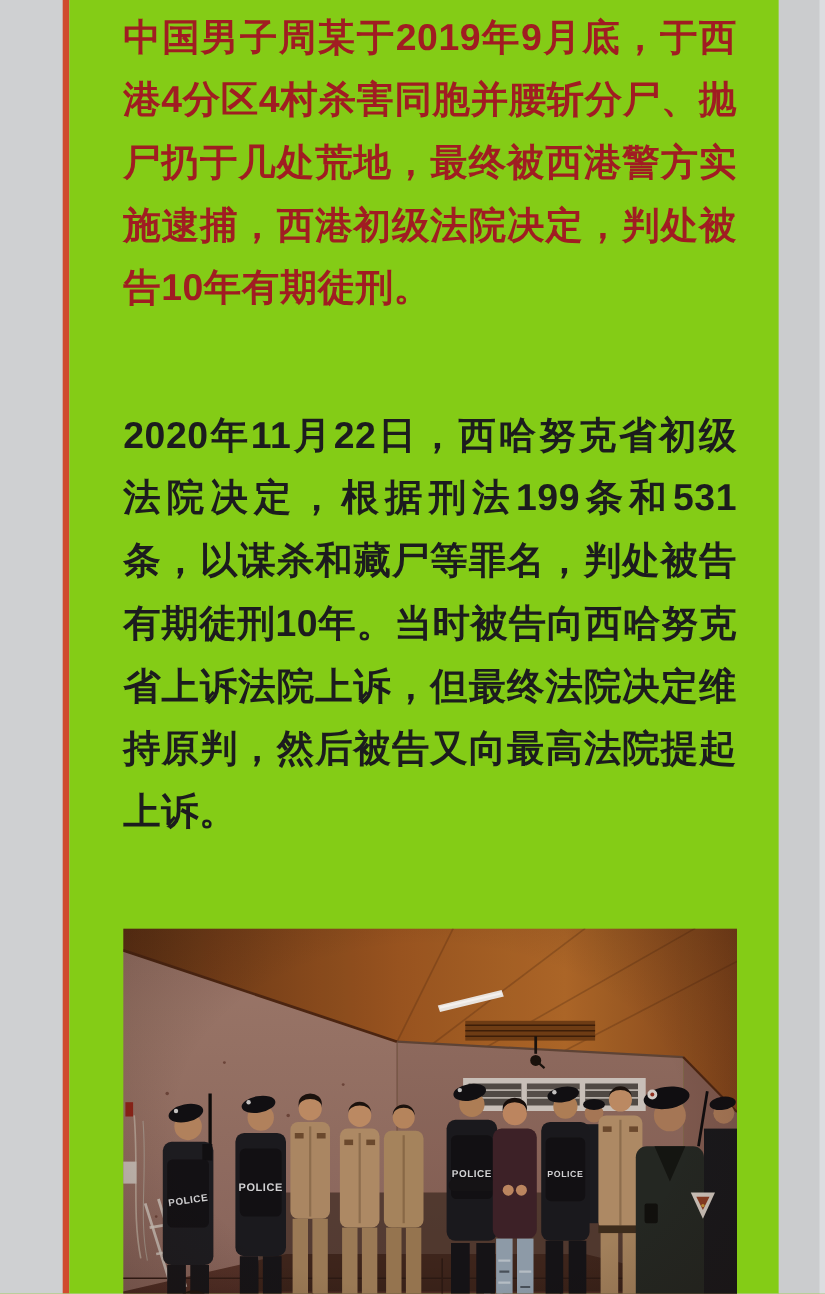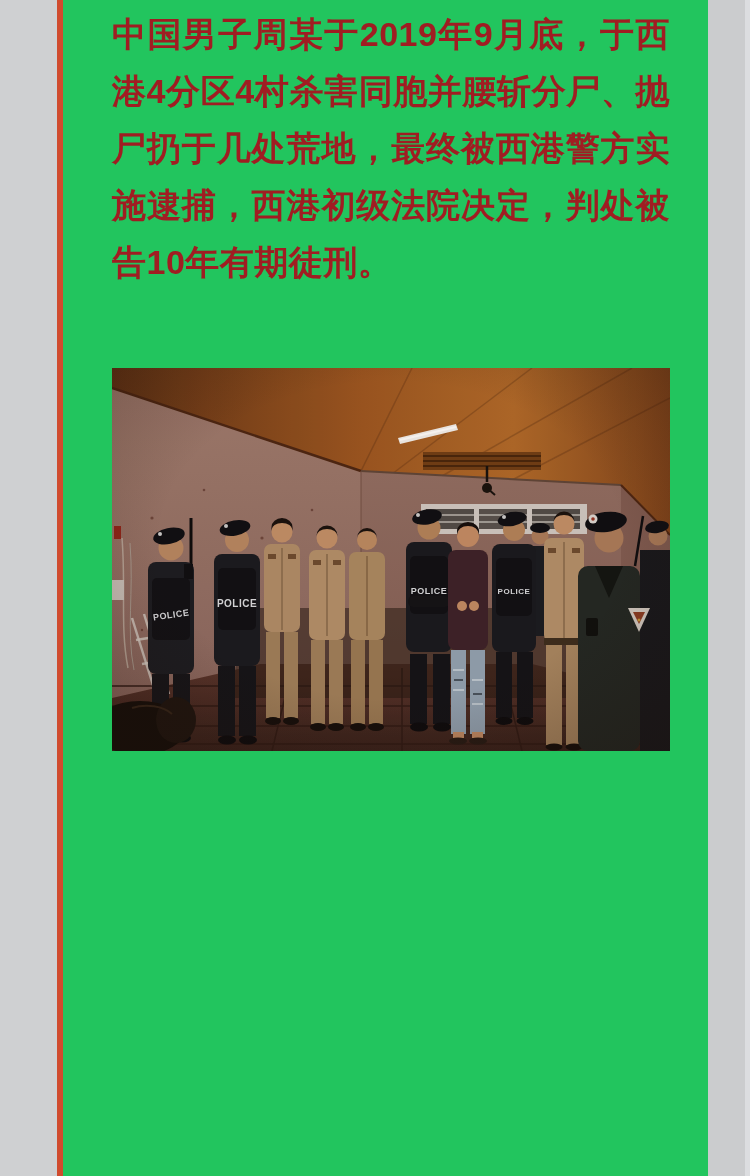--- a/index.html
+++ b/index.html
@@ -4,21 +4,21 @@
 <style>
   html,body{margin:0;padding:0;}
   body{
     width:750px;height:1176px;overflow:hidden;
     background:#cdced0;
     font-family:"Liberation Sans","DejaVu Sans",sans-serif;
   }
   .page{display:flex;height:1176px;}
   .margin-left{width:57px;background:#cfd0d2;}
   .accent-strip{width:6px;background:#d04b2e;}
-  .card{width:645px;background:#22c55e;box-sizing:border-box;padding-top:6px;}
+  .card{width:645px;background:#84cc16;box-sizing:border-box;padding-top:6px;}
   .text-col{margin:0 38px 0 49px;width:558px;}
   .para{
     margin:0 0 77px 0;
     font-size:34px;line-height:57px;font-weight:700;
     letter-spacing:0.5px;
     text-align:justify;
     word-break:break-all;
   }
   .para-red{color:#a01d22;}
   .para-black{color:#1c1c1e;}
@@ -36,20 +36,21 @@
 
 <div class="page">
   <div class="margin-left"></div>
   <div class="accent-strip"></div>
 
   <div class="card">
     <div class="text-col">
 
       <p class="para para-red">中国男子周某于2019年9月底，于西港4分区4村杀害同胞并腰斩分尸、抛尸扔于几处荒地，最终被西港警方实施逮捕，西港初级法院决定，判处被告10年有期徒刑。</p>
 
+      <p class="para para-black">2020年11月22日，西哈努克省初级法院决定，根据刑法199条和531条，以谋杀和藏尸等罪名，判处被告有期徒刑10年。当时被告向西哈努克省上诉法院上诉，但最终法院决定维持原判，然后被告又向最高法院提起上诉。</p>
 
       <figure class="photo">
         <svg width="558" height="383" viewBox="0 0 558 383" xmlns="http://www.w3.org/2000/svg">
           <defs>
             <linearGradient id="ceilGrad" x1="0" y1="0" x2="1" y2="0">
               <stop offset="0" stop-color="#5e3114"></stop>
               <stop offset="0.45" stop-color="#9a551f"></stop>
               <stop offset="0.72" stop-color="#ae6827"></stop>
               <stop offset="1" stop-color="#7e431a"></stop>
             </linearGradient>

